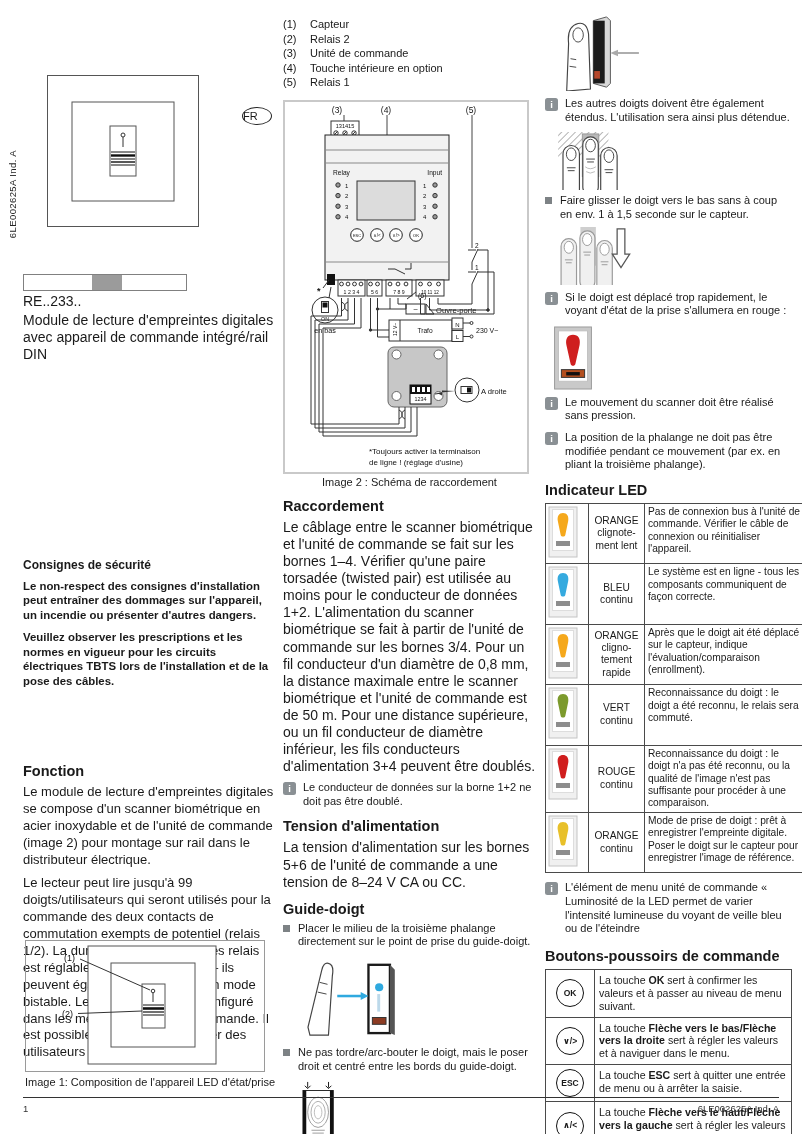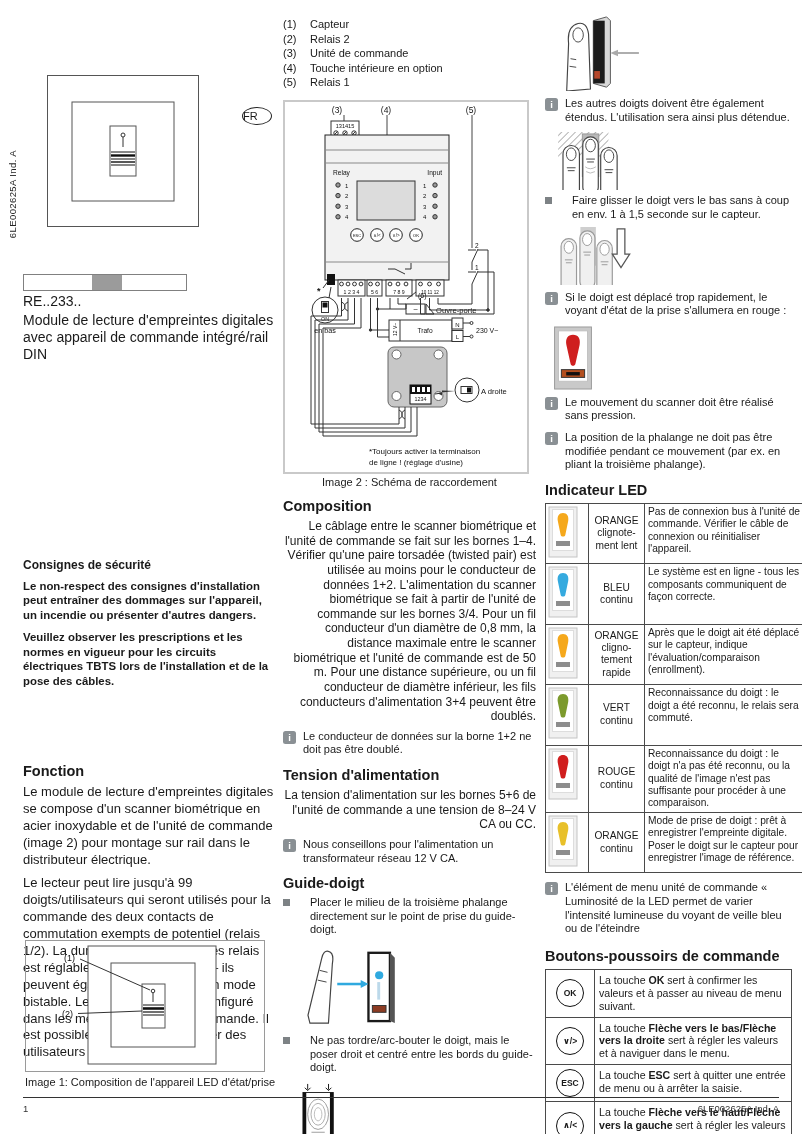--- a/index.html
+++ b/index.html
@@ -2,30 +2,30 @@
 <html><head>
 <meta charset="utf-8">
 <style>
   html,body{margin:0;padding:0;background:#e9e9e9;}
   .page{position:relative;width:802px;height:1134px;background:#ffffff;
         font-family:"Liberation Sans","DejaVu Sans",sans-serif;color:#1a1a1a;overflow:hidden;}
   .abs{position:absolute;}
   .vert{position:absolute;left:7px;top:150px;font-size:9.5px;letter-spacing:.4px;
         writing-mode:vertical-rl;transform:rotate(180deg);color:#222;}
   .h2{font-size:14.5px;font-weight:bold;margin:10px 0 5px 0;}
-  .body{font-size:12px;line-height:1.22;text-align:right;}
+  .body{font-size:14px;line-height:1.22;}
   .smallp{font-size:13px;line-height:1.3;margin:0 0 7px 0;}
   .boldp{font-size:11.4px;font-weight:bold;line-height:1.27;margin:0 0 8px 0;}
   .caption{font-size:11px;}
   .note{display:flex;gap:7px;margin:6px 0 8px 0;}
   .note .info-icon{flex:0 0 13px;width:13px;height:13px;margin-top:1px;background:#8a9094;
         color:#fff;border-radius:2.5px;font-size:9.5px;font-weight:bold;text-align:center;line-height:13px;}
   .note .info-icon::before{content:"i";}
   .note .nt{font-size:11px;line-height:1.24;}
-  .bullet{display:flex;gap:20px;margin:2px 0 5px 0;}
+  .bullet{display:flex;gap:8px;margin:2px 0 5px 0;}
   .bullet .sq{flex:0 0 7px;width:7px;height:7px;background:#7d8285;margin-top:3px;}
   .bullet .bt{font-size:11px;line-height:1.24;}
   .badge-fr{position:absolute;left:242px;top:70px;width:28px;height:16px;border:1.3px solid #222;
         border-radius:50%;font-size:11px;line-height:16px;margin-top:37px;}
   .brandbar{position:absolute;left:23px;top:274px;width:162px;height:15px;border:1px solid #808080;background:#fff;}
   .brandbar .seg{position:absolute;left:68px;top:0;width:30px;height:100%;background:#9b9b9b;}
   .legend{position:absolute;left:283px;top:17px;width:250px;font-size:11px;}
   .legend .row{display:flex;line-height:14.6px;}
   .legend .num{width:27px;}
   .diagram-box{position:absolute;left:283px;top:100px;width:242px;height:370px;border:2px solid #c9c9c9;background:#fff;}
@@ -326,32 +326,28 @@
         <circle cx="203" cy="208" r="1.3" fill="#333"></circle>
       </g>
 
       <text x="84" y="352" font-size="8">*Toujours activer la terminaison</text>
       <text x="84" y="363" font-size="8">de ligne ! (réglage d'usine)</text>
     </svg>
   </div>
 
   <div class="mid-flow">
     <div class="caption" style="text-align:center;margin-bottom:8px">Image 2 : Schéma de raccordement</div>
-    <div class="h2">Composition</div>
+    <div class="h2">Raccordement</div>
     <div class="body" style="margin-bottom:2px">Le câblage entre le scanner biométrique et l'unité de commande se fait sur les bornes 1–4. Vérifier qu'une paire torsadée (twisted pair) est utilisée au moins pour le conducteur de données 1+2. L'alimentation du scanner biométrique se fait à partir de l'unité de commande sur les bornes 3/4. Pour un fil conducteur d'un diamètre de 0,8 mm, la distance maximale entre le scanner biométrique et l'unité de commande est de 50 m. Pour une distance supérieure, ou un fil conducteur de diamètre inférieur, les fils conducteurs d'alimentation 3+4 peuvent être doublés.</div>
     <div class="note">
       <span class="info-icon"></span>
       <span class="nt">Le conducteur de données sur la borne 1+2 ne doit pas être doublé.</span>
     </div>
     <div class="h2">Tension d'alimentation</div>
     <div class="body" style="margin-bottom:2px">La tension d'alimentation sur les bornes 5+6 de l'unité de commande a une tension de 8–24 V CA ou CC.</div>
-    <div class="note">
-      <span class="info-icon"></span>
-      <span class="nt">Nous conseillons pour l'alimentation un transformateur réseau 12 V CA.</span>
-    </div>
     <div class="h2">Guide-doigt</div>
     <div class="bullet">
       <span class="sq"></span>
       <span class="bt">Placer le milieu de la troisième phalange directement sur le point de prise du guide-doigt.</span>
     </div>
     
     <svg width="100" height="80" viewBox="0 0 100 82" style="margin:3px 0 3px 14px">
       <path d="M10,72 L24,14 Q26,5 31,6.5 Q37,8 35,19 L31,80 L12,80 Z" fill="#fff" stroke="#444" stroke-width="1.2"></path>
       <path d="M22,26 l8,2" stroke="#444" fill="none"></path>
       <path d="M20,36 l9,2" stroke="#444" fill="none"></path>

